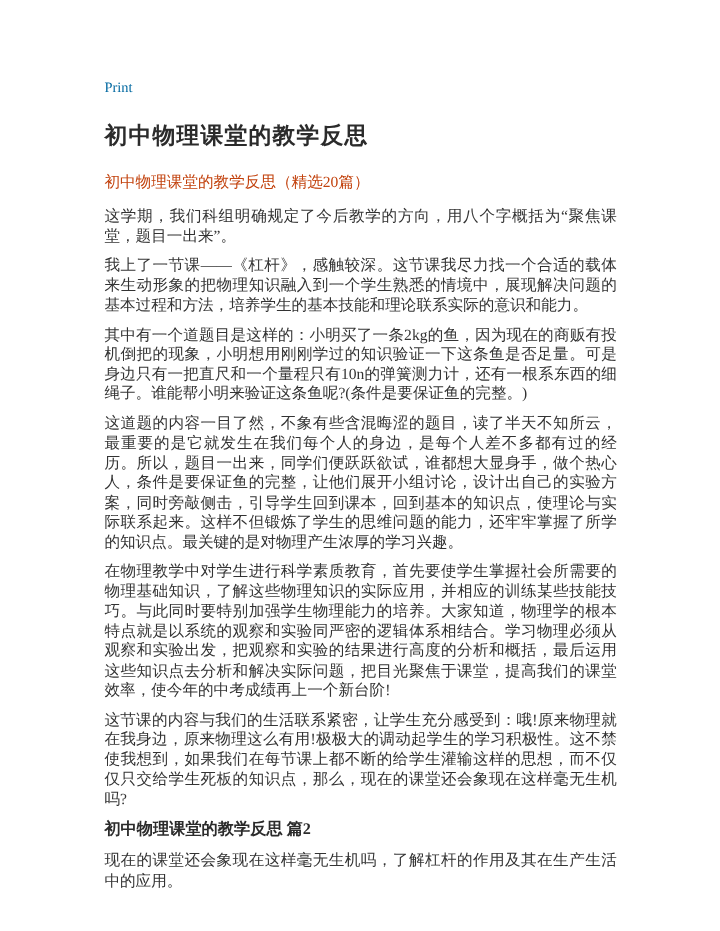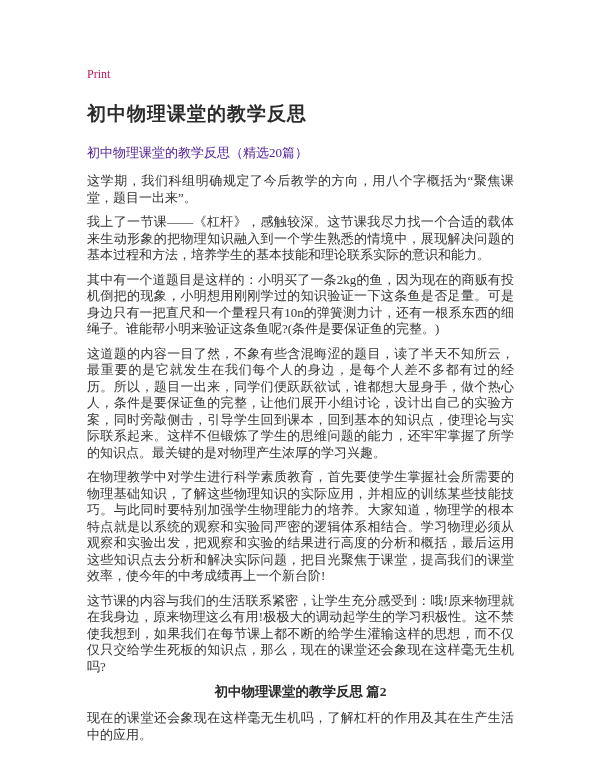--- a/index.html
+++ b/index.html
@@ -18,48 +18,47 @@
   .page {
     box-sizing: border-box;
     width: 600px;
     min-height: 776px;
     padding: 64px 86px 20px 87px;
     background: #ffffff;
   }
   .print-link {
     display: inline-block;
     font-size: 12px;
-    color: #be185d;
+    color: #0369a1;
     margin: 0 16px 19px 0;
     text-decoration: none;
     cursor: pointer;
   }
   .doc-title {
     font-size: 19px;
     font-weight: 700;
     color: #2b2b2b;
     text-align: left;
     margin: 0 0 17px 0;
     letter-spacing: 1px;
   }
   .doc-subtitle {
     font-size: 13px;
     font-weight: 400;
-    color: #4c1d95;
+    color: #c2410c;
     margin: 0 0 11px 0;
   }
   .section-heading {
     font-size: 13.5px;
     font-weight: 700;
     color: #2b2b2b;
     margin: 0 0 9px 0;
   }
   .section-heading.second {
     margin-top: 0;
-    text-align: center;
   }
   p.para {
     font-size: 13px;
     line-height: 16.5px;
     text-align: justify;
     color: #333333;
     margin: 0 0 8px 0;
     word-break: break-all;
   }
 </style>

